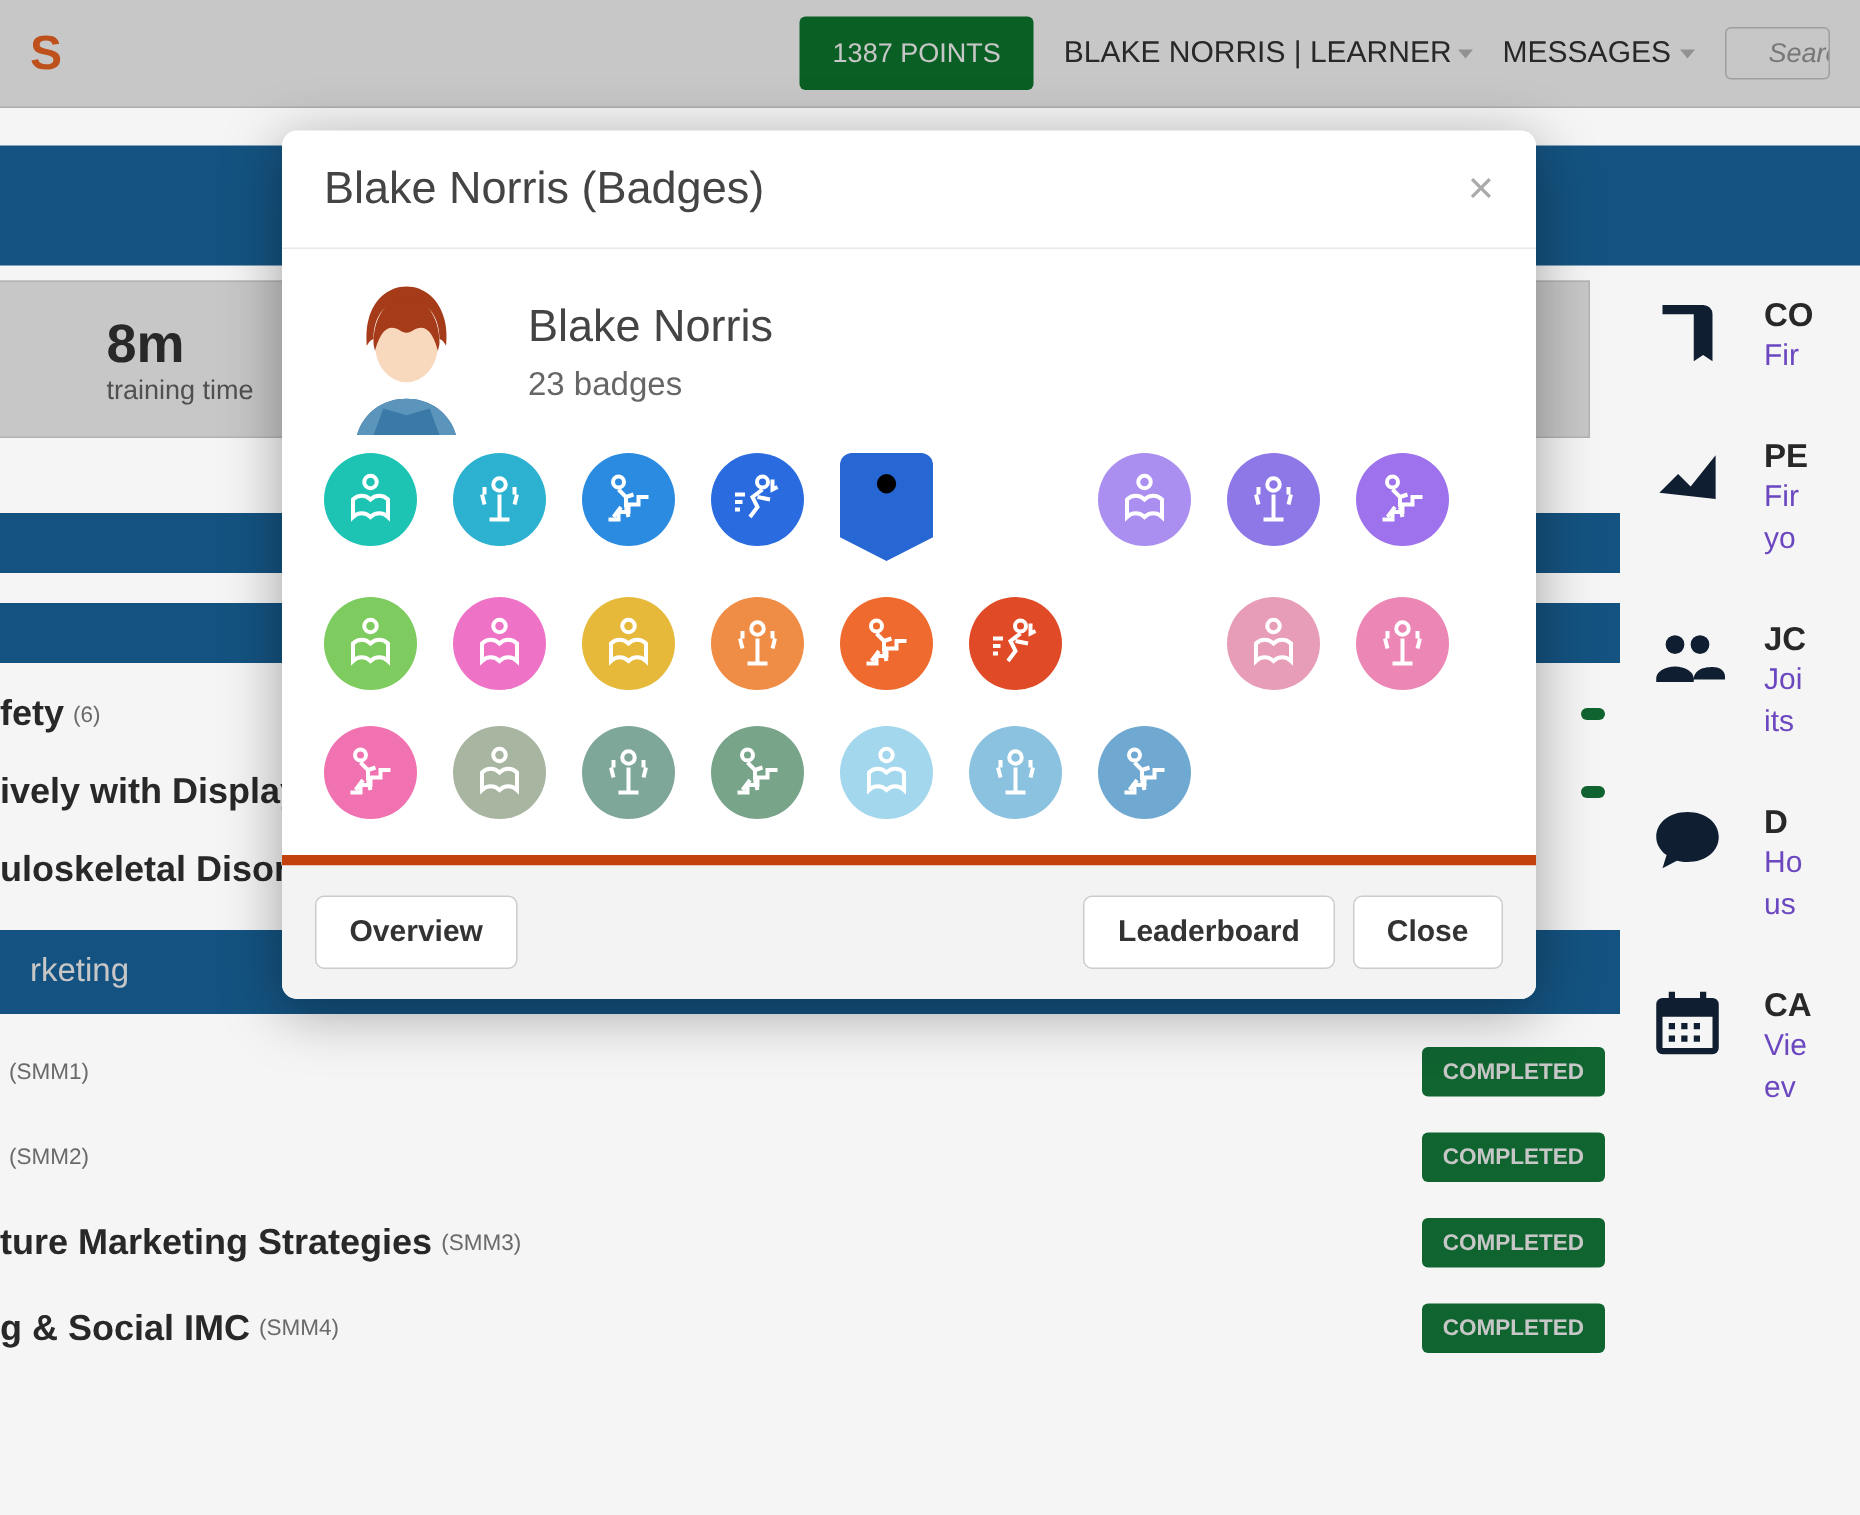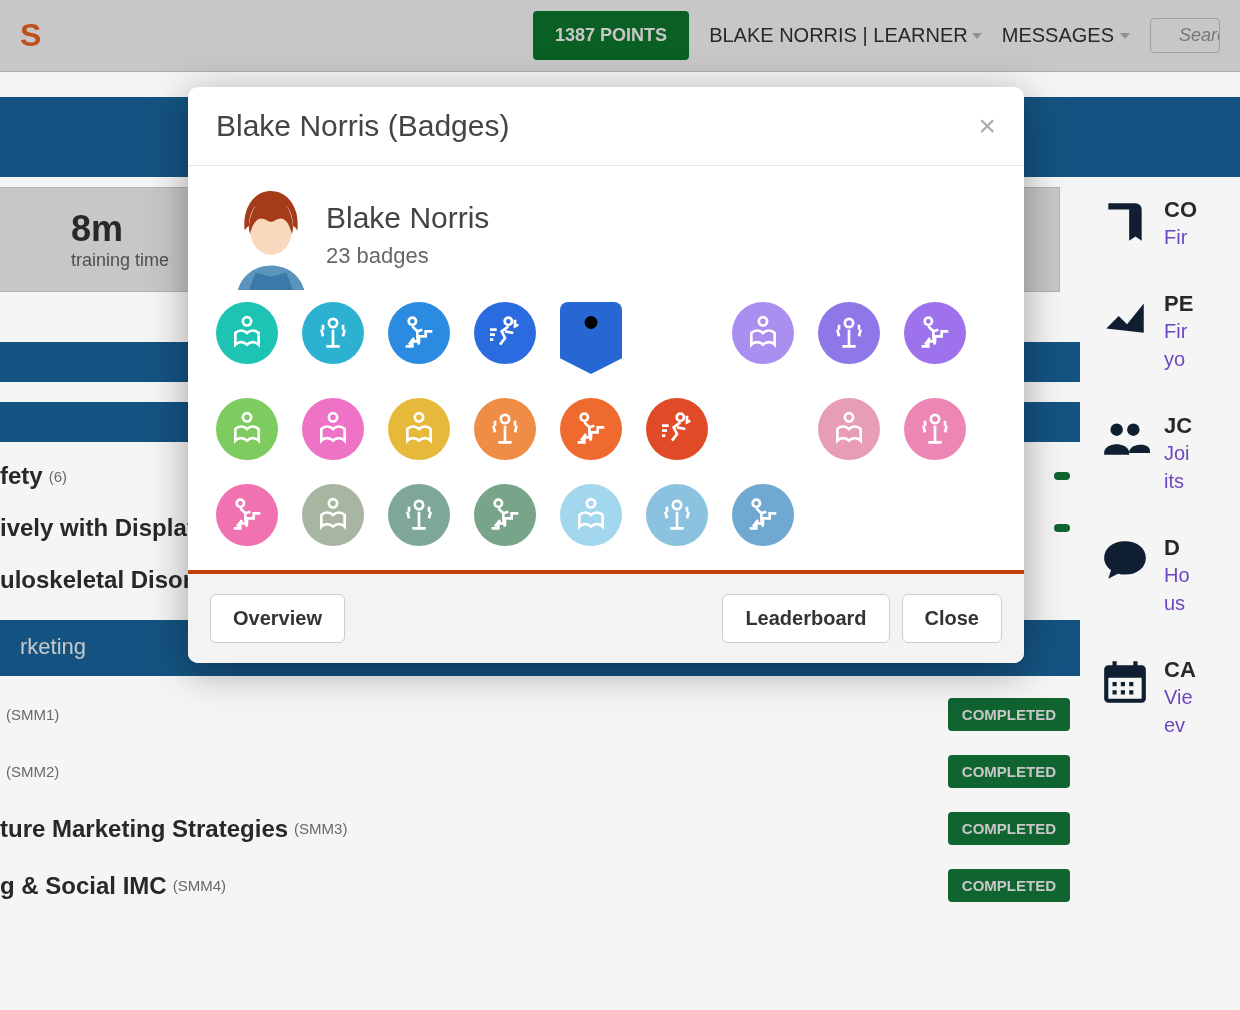--- a/index.html
+++ b/index.html
@@ -37,21 +37,21 @@
     .bg-logo {
       color: #f26722;
       font-weight: 900;
       font-size: 32px;
       margin-right: auto;
       letter-spacing: -1px;
     }
     .points-badge {
       background: #0d7a2e;
       color: #fff;
-      font-weight: 700;
+      font-weight: 400;
       padding: 14px 22px;
       border-radius: 4px;
       font-size: 18px;
     }
     .user-menu {
       color: #333;
       font-size: 20px;
       font-weight: 400;
       display: flex;
       align-items: center;
@@ -141,21 +141,21 @@
       color: #fff;
       font-weight: 700;
       padding: 8px 14px;
       border-radius: 4px;
       font-size: 15px;
       margin-right: 10px;
     }
     .side-item {
       display: flex;
       align-items: flex-start;
-      gap: 14px;
+      gap: 26px;
       margin-bottom: 40px;
     }
     .side-icon {
       width: 50px;
       height: 50px;
       color: #13263f;
       flex-shrink: 0;
     }
     .side-text {
       overflow: hidden;
@@ -201,20 +201,21 @@
       font-weight: 300;
       cursor: pointer;
       line-height: 1;
     }
     .modal-body {
       padding: 14px 28px 24px 28px;
     }
     .profile-row {
       display: flex;
       align-items: center;
+      gap: 26px;
       margin-bottom: 10px;
     }
     .avatar {
       width: 110px;
       height: 110px;
     }
     .profile-name {
       font-size: 30px;
       font-weight: 500;
       color: #444;
@@ -254,21 +255,21 @@
       width: 62px;
       height: 72px;
       border-radius: 8px 8px 0 0;
       clip-path: polygon(0 0, 100% 0, 100% 78%, 50% 100%, 0 78%);
       display: flex;
       align-items: center;
       justify-content: center;
     }
     .modal-footer {
       background: #f3f3f3;
-      border-top: 4px solid #c2410c;
+      border-top: 7px solid #c2410c;
       padding: 20px 22px;
       display: flex;
       gap: 12px;
       border-radius: 0 0 10px 10px;
     }
     .btn-outline {
       background: #fff;
       border: 1px solid #ccc;
       border-radius: 6px;
       padding: 12px 22px;

